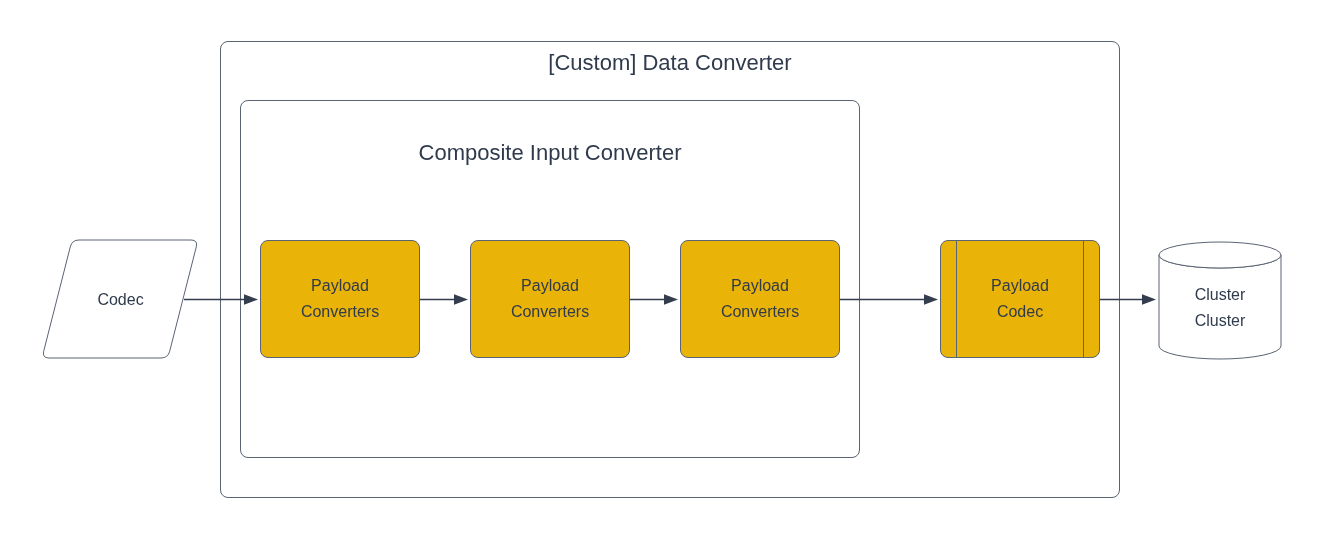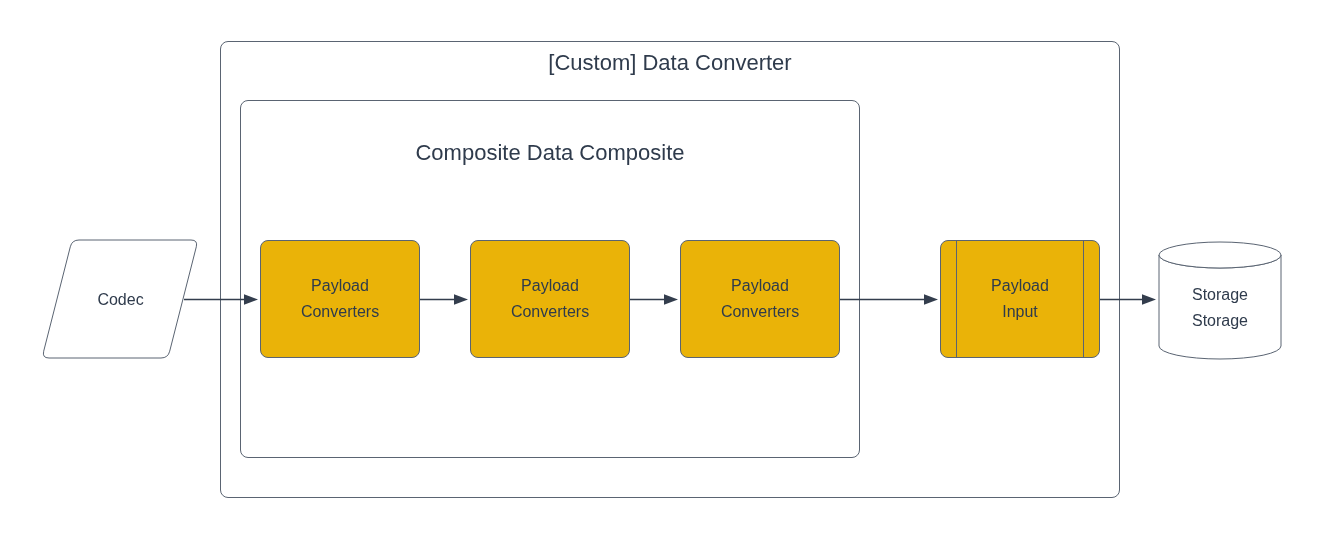--- a/index.html
+++ b/index.html
@@ -83,21 +83,21 @@
 </head>
 <body>
 
 <div class="canvas">
 
   <div class="container" style="left:220px; top:41px; width:900px; height:457px;">
     <div class="container-title" style="top:9px;">[Custom] Data Converter</div>
   </div>
 
   <div class="container" style="left:240px; top:100px; width:620px; height:358px;">
-    <div class="container-title" style="top:40px;">Composite Data Composite</div>
+    <div class="container-title" style="top:40px;">Composite Input Converter</div>
   </div>
 
   <svg class="shape-svg" style="left:40px; top:239px;" width="161" height="121" viewBox="0 0 161 121">
     <path d="M 39 1 L 151 1 Q 158 1 156.3 7.8 L 129.7 112.2 Q 128 119 121 119 L 9 119 Q 2 119 3.7 112.2 L 30.3 7.8 Q 32 1 39 1 Z"></path>
   </svg>
   <div class="node overlay-label" style="left:40px; top:239px; width:161px; height:121px;">
     <span class="node-label">Codec</span>
   </div>
 
   <div class="node box" style="left:260px; top:240px; width:160px; height:118px;">
@@ -108,29 +108,29 @@
     <span class="node-label label-converter">Payload Converters</span>
   </div>
 
   <div class="node box" style="left:680px; top:240px; width:160px; height:118px;">
     <span class="node-label label-converter">Payload Converters</span>
   </div>
 
   <div class="node box" style="left:940px; top:240px; width:160px; height:118px;">
     <div class="codec-line" style="left:15px;"></div>
     <div class="codec-line" style="right:15px;"></div>
-    <span class="node-label label-codec">Payload Input</span>
+    <span class="node-label label-codec">Payload Codec</span>
   </div>
 
   <svg class="shape-svg" style="left:1158px; top:241px;" width="124" height="119" viewBox="0 0 124 119">
     <path d="M 1 14 L 1 105 A 61 13 0 0 0 123 105 L 123 14 A 61 13 0 0 1 1 14 Z"></path>
     <ellipse cx="62" cy="14" rx="61" ry="13"></ellipse>
   </svg>
   <div class="node overlay-label" style="left:1158px; top:241px; width:124px; height:119px; padding-top:14px;">
-    <span class="node-label label-storage">Storage Storage</span>
+    <span class="node-label label-storage">Cluster Cluster</span>
   </div>
 
   <svg class="arrow-layer">
     <g>
       <line x1="184" y1="299.5" x2="245" y2="299.5"></line>
       <polygon points="258,299.5 244,294.2 244,304.8"></polygon>
     </g>
     <g>
       <line x1="420" y1="299.5" x2="455" y2="299.5"></line>
       <polygon points="468,299.5 454,294.2 454,304.8"></polygon>

